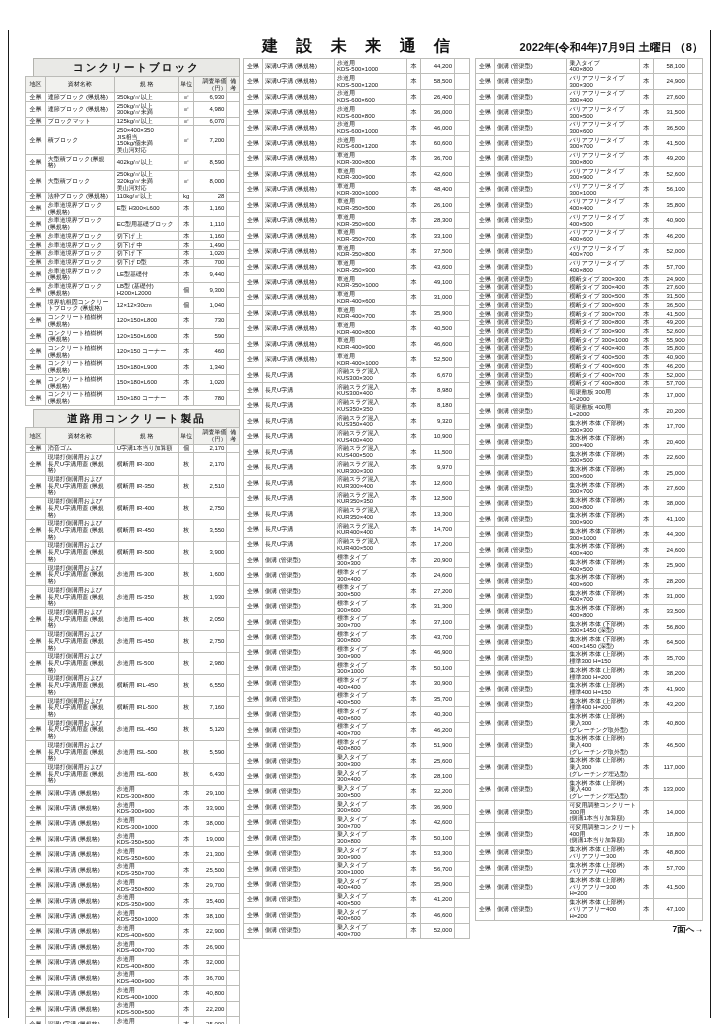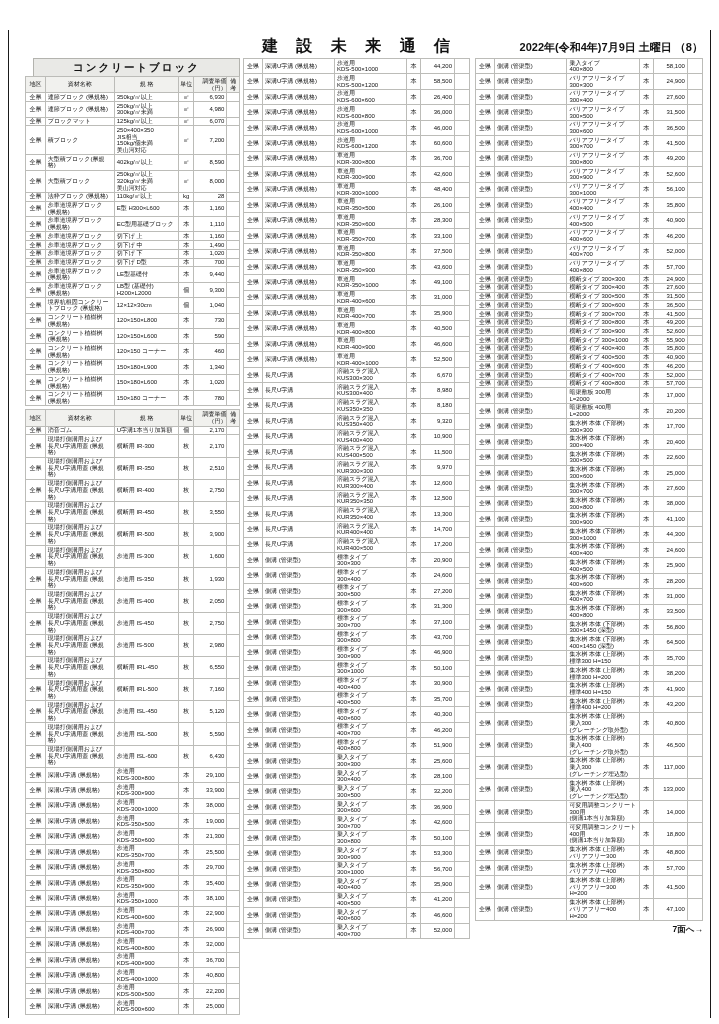--- a/index.html
+++ b/index.html
@@ -246,20 +246,21 @@
             <td class="c-region">全県</td>
             <td class="c-name">コンクリート植樹桝 (県規格)</td>
             <td class="c-spec">150×180 コーナー</td>
             <td class="c-unit">本</td>
             <td class="c-price">780</td>
             <td class="c-note"></td>
           </tr>
         </tbody>
     </table>
     <div class="spacer"></div>
+    <div class="section-title">道路用コンクリート製品</div>
     <table>
       <colgroup>
           <col style="width:19px">
           <col style="width:66px">
           <col style="width:62px">
           <col style="width:14px">
           <col style="width:32px">
           <col style="width:12px">
         </colgroup>
       <thead>

